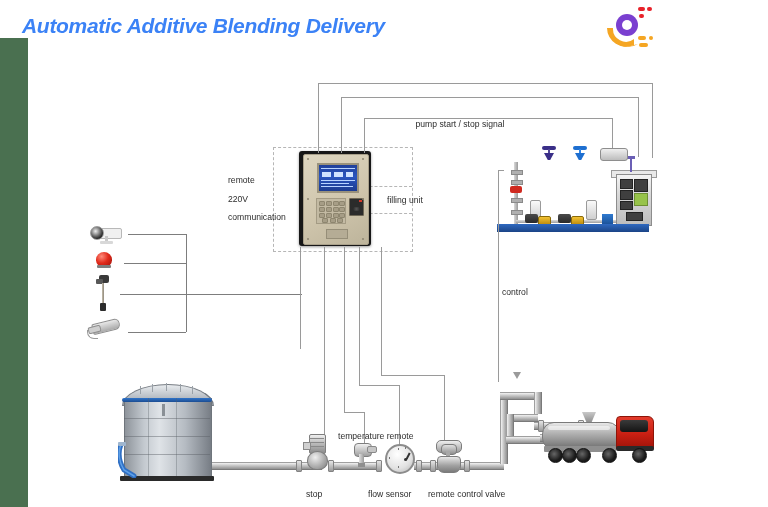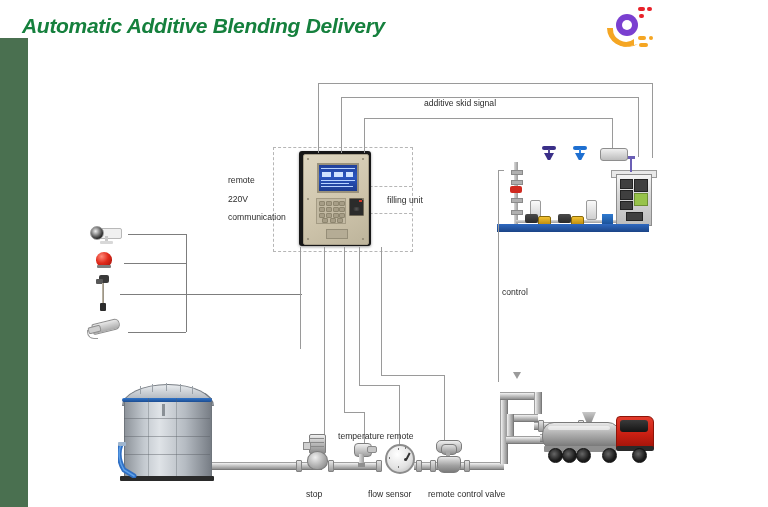--- a/index.html
+++ b/index.html
@@ -16,21 +16,21 @@
   .frame-inner{position:absolute;left:28px;top:38px;width:740px;height:469px;background:#ffffff;}
 
   
   .brand{
     position:absolute;left:160px;top:-1px;width:180px;height:20px;
     color:#ef7622;font-size:15px;font-weight:bold;font-style:italic;
     letter-spacing:-0.5px;text-align:center;
   }
   .title{
     position:absolute;left:22px;top:14px;width:420px;height:26px;
-    color:#15803d;font-size:21px;font-weight:bold;font-style:italic;
+    color:#3b82f6;font-size:21px;font-weight:bold;font-style:italic;
     letter-spacing:-0.3px;white-space:nowrap;
   }
 
   
   .logo{position:absolute;left:594px;top:0px;width:62px;height:52px;}
 
   
   .dlabel{
     position:absolute;color:#2c2c2c;font-size:8.6px;white-space:nowrap;
     line-height:1.1;
@@ -221,25 +221,25 @@
       <rect x="44" y="36" width="8" height="4" rx="2" fill="#f5a623"></rect>
       <rect x="55" y="36" width="4" height="4" rx="2" fill="#f5a623"></rect>
       <rect x="45" y="43" width="9" height="4" rx="2" fill="#f5a623"></rect>
     </svg>
   </div>
 
   <div class="wire h" style="left:318px;top:83px;width:334px;"></div>
   <div class="wire v" style="left:318px;top:83px;height:70px;"></div>
   <div class="wire v" style="left:652px;top:83px;height:75px;"></div>
 
-  <div class="dlabel c" style="left:375px;top:99px;width:170px;">additive skid signal</div>
   <div class="wire h" style="left:341px;top:97px;width:297px;"></div>
   <div class="wire v" style="left:341px;top:97px;height:56px;"></div>
   <div class="wire v" style="left:638px;top:97px;height:60px;"></div>
 
+  <div class="dlabel c" style="left:371px;top:120px;width:178px;">pump start / stop signal</div>
   <div class="wire h" style="left:364px;top:118px;width:248px;"></div>
   <div class="wire v" style="left:364px;top:118px;height:35px;"></div>
   <div class="wire v" style="left:612px;top:118px;height:40px;"></div>
 
   <div class="dashbox" style="left:273px;top:147px;width:138px;height:103px;"></div>
   <div class="dashline" style="left:340px;top:186px;width:72px;"></div>
   <div class="dashline" style="left:340px;top:213px;width:72px;"></div>
 
   <div class="panel-shell">
     <div class="panel-face">

